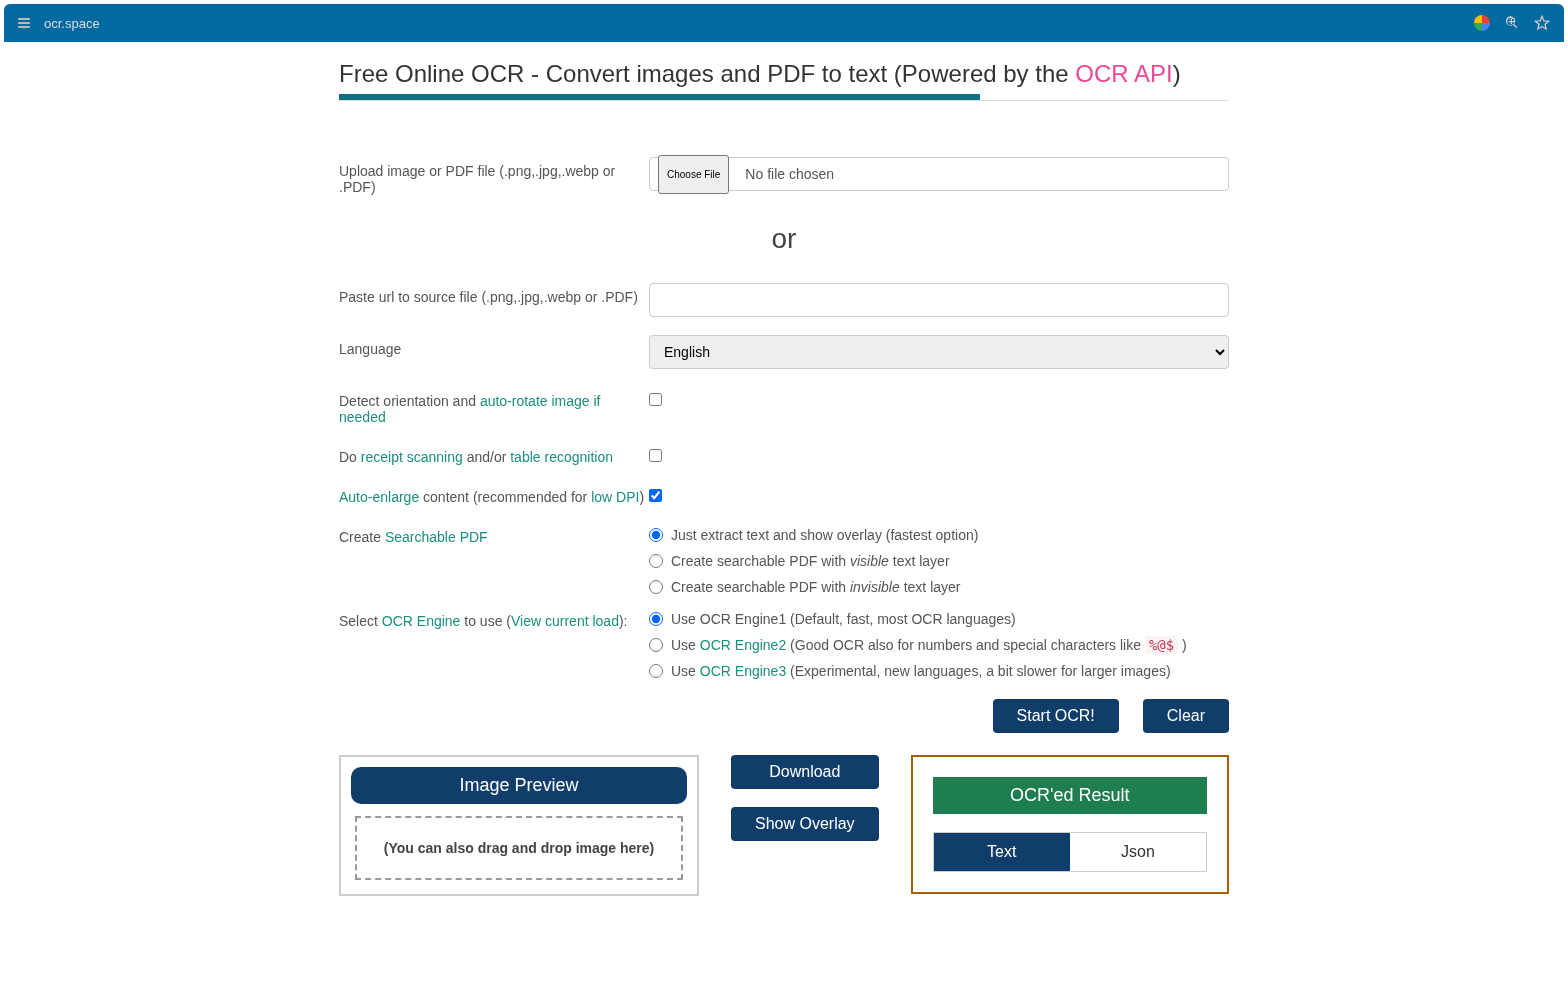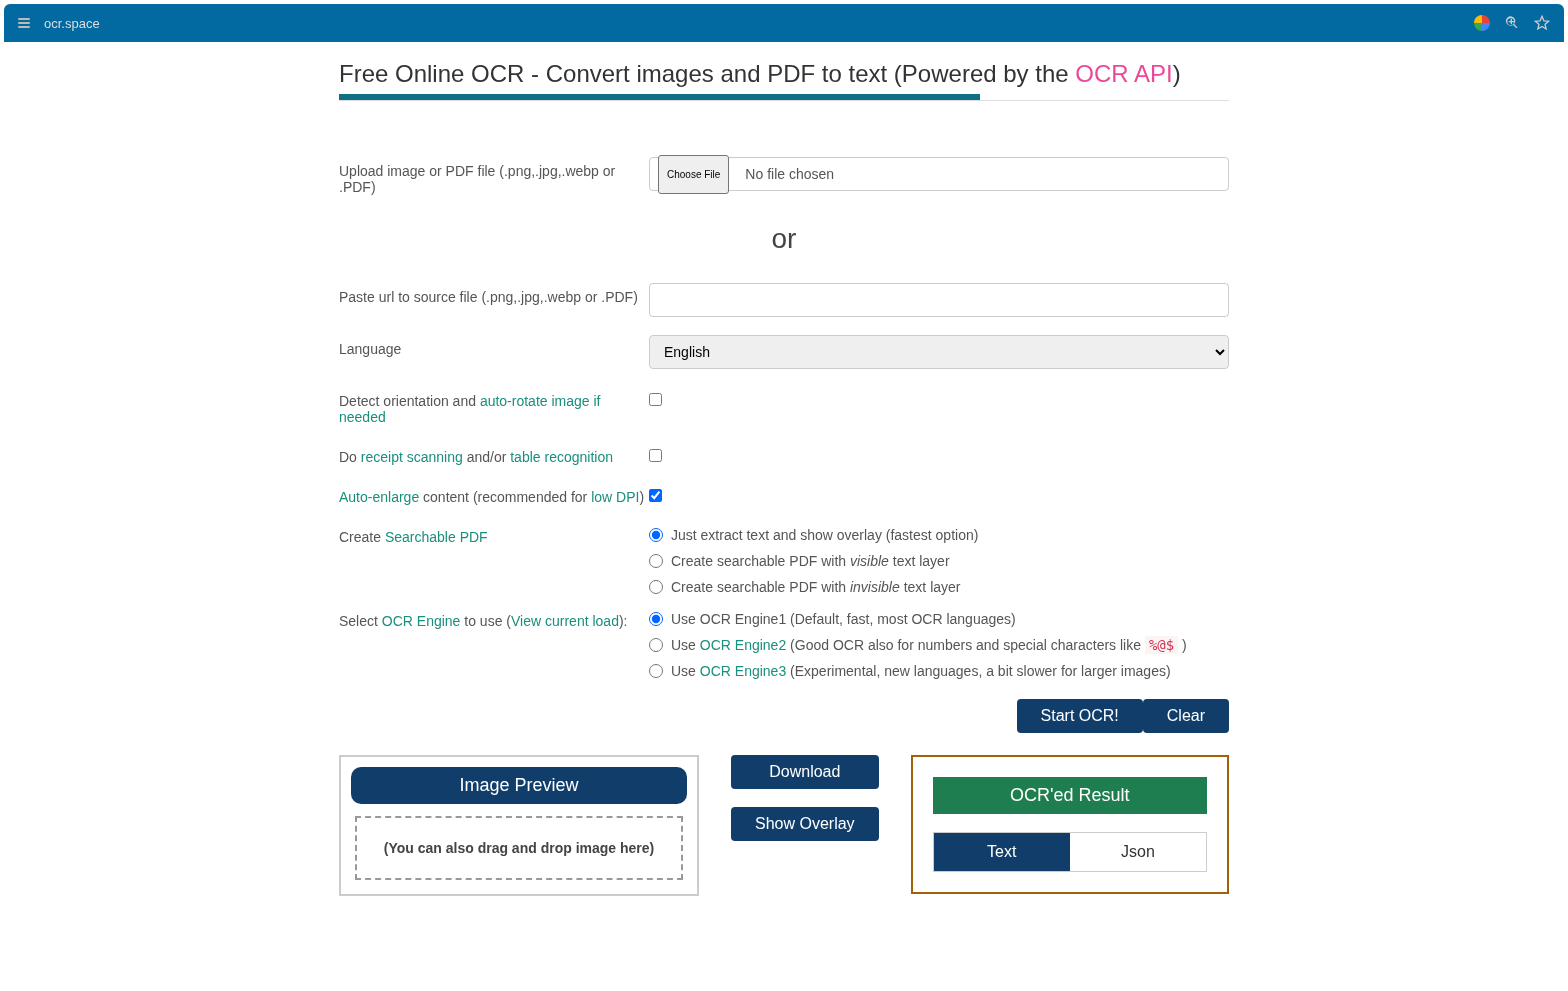--- a/index.html
+++ b/index.html
@@ -39,21 +39,21 @@
 .checkbox-row .form-control-area { padding-top: 6px; }
 .checkbox-row input[type=checkbox] { width: 13px; height: 13px; accent-color: #0066ff; }
 
 .radio-group { display: flex; flex-direction: column; gap: 10px; padding-top: 4px; }
 .radio-group div { display: flex; align-items: center; gap: 8px; color: #555; }
 .radio-group input[type=radio] { width: 14px; height: 14px; accent-color: #0066ff; }
 .radio-group a { color: #198f7e; text-decoration: none; }
 .radio-group em { font-style: italic; }
 .special-chars { color: #cc3355; font-family: monospace; background: #fcf3f3; padding: 1px 4px; border-radius: 2px; }
 
-.button-row { display: flex; justify-content: flex-end; gap: 0; margin: 20px 0 22px 0; }
+.button-row { display: flex; justify-content: flex-end; gap: 24px; margin: 20px 0 22px 0; }
 .btn-primary { background: #113d6b; color: #fff; border: none; border-radius: 4px; padding: 8px 24px; font-size: 16px; cursor: pointer; font-family: inherit; }
 
 .results-grid { display: flex; gap: 32px; align-items: flex-start; }
 .preview-panel { width: 360px; border: 2px solid #ccc; padding: 2px; }
 .preview-header { background: #113d6b; color: #fff; text-align: center; padding: 8px; font-size: 18px; margin: 8px; border-radius: 10px; }
 .dropzone { margin: 12px; border: 2px dashed #999; padding: 22px 10px; text-align: center; font-weight: bold; color: #444; font-size: 14px; }
 
 .middle-buttons { display: flex; flex-direction: column; gap: 18px; }
 .btn-mid { background: #113d6b; color: #fff; border: none; border-radius: 4px; padding: 8px 24px; font-size: 16px; cursor: pointer; font-family: inherit; white-space: nowrap; text-align: center; }
 

